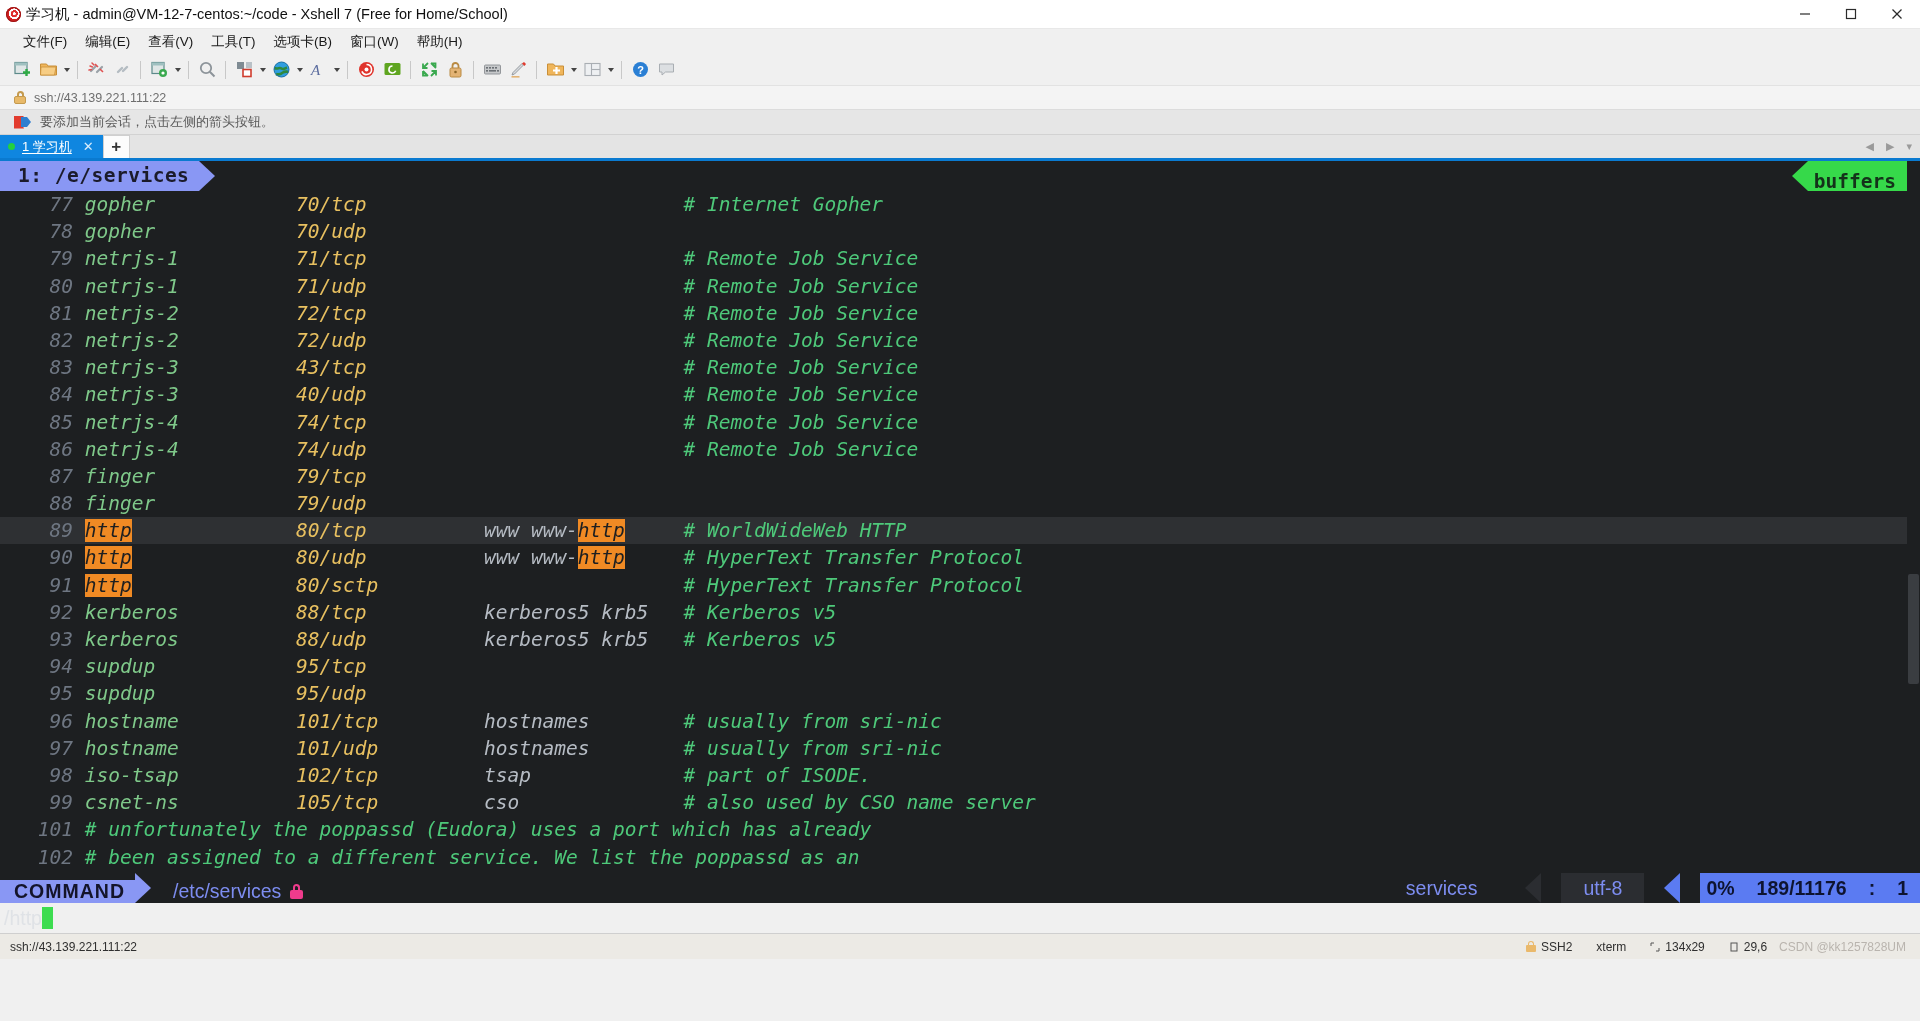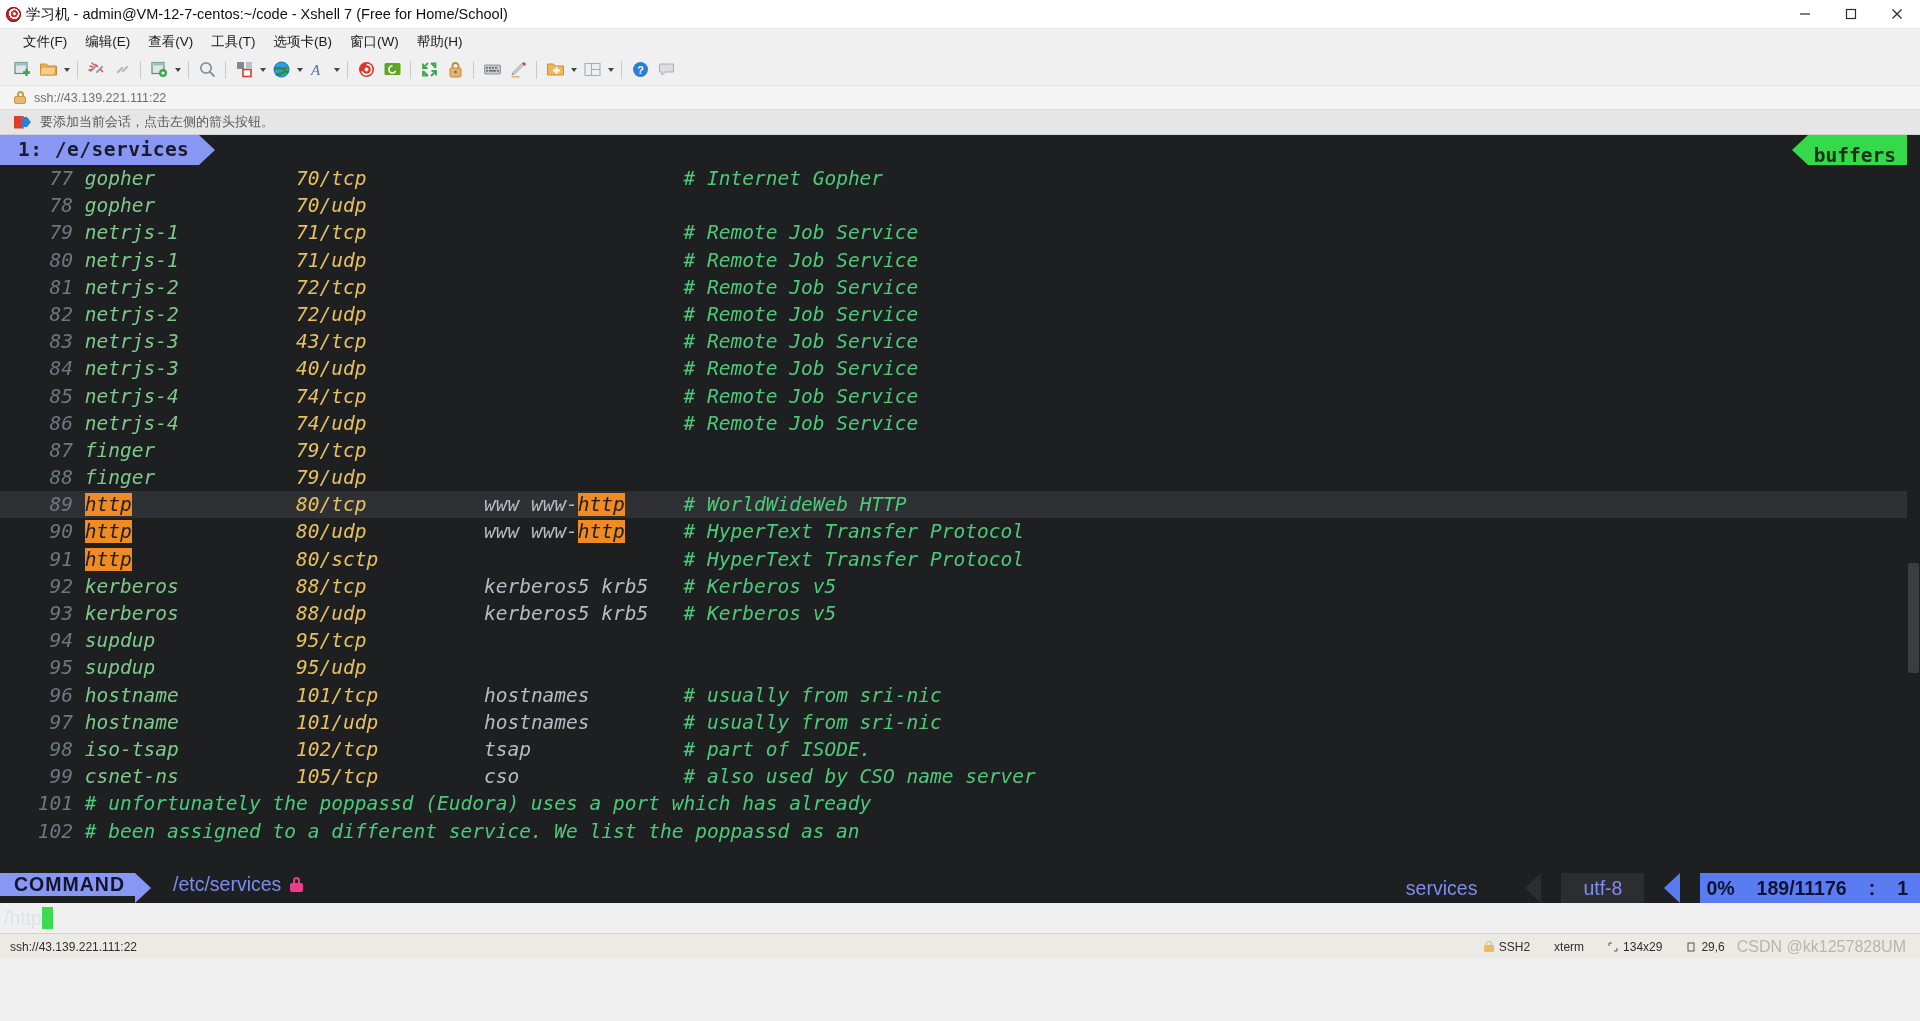--- a/index.html
+++ b/index.html
@@ -111,21 +111,21 @@
   .crow { height: 27.2px; white-space: pre; display:block;font-style:italic; }
   .crow.cur { background: #2e3033; }
   .lnum { color: #6e7682; display:inline-block; width: 73px; text-align: right; }
   .svc  { color: #7fc98a; }
   .port { color: #e8c060; }
   .alias{ color: #b6bcc4; }
   .cmt  { color: #4ec97a; }
   .hl   { background: #f08a24; color: #1d1f21; }
 
   
-  .statusline { height: 30px; display: flex; align-items: flex-start; background: #1d1f21; font-size: 19.5px; position: relative; }
+  .statusline { height: 30px; display: flex; align-items: flex-end; background: #1d1f21; font-size: 19.5px; position: relative; }
   .sl-mode { background: #8997f4; color: #14142a; display:flex; align-items:center; padding: 0 10px 0 14px; font-weight: 700; letter-spacing: 1px; }
   .sl-mode-arrow { width:0;height:0;border-top:15px solid transparent;border-bottom:15px solid transparent;border-left:16px solid #8997f4; }
   .sl-file { display: flex; align-items: center; gap: 9px; padding-left: 22px; color: #7d8df0; }
   .sl-lock { width: 13px; height: 15px; position: relative; }
   .sl-lock .b { position:absolute; bottom:0; left:0; width:13px; height:9px; background:#ef3b8c; border-radius:2px; }
   .sl-lock .s { position:absolute; top:0; left:3px; width:7px; height:7px; border:2.5px solid #ef3b8c; border-bottom:none; border-radius:5px 5px 0 0; }
   .sl-right { position: absolute; right: 0; top: 0; height: 30px; display: flex; align-items: stretch; gap: 20px; }
   .sl-ft { display:flex; align-items:center; padding: 0 28px 0 10px; color:#7d8df0; }
   .sl-sepl { width:0;height:0;border-top:15px solid transparent;border-bottom:15px solid transparent;border-right:16px solid #2b2d31; }
   .sl-enc { background:#2b2d31; color:#7d8df0; display:flex; align-items:center; padding: 0 22px; }
@@ -143,21 +143,21 @@
   .xstatus {
     height: 26px; background: #eceae5; display:flex; align-items:center; flex: 0 0 26px;
     font-size: 12px; color: #2f2f2f; padding: 0 10px; border-top: 1px solid #cfcfcf;
   }
   .xs-left { display:flex; align-items:center; gap:6px; }
   .xs-spacer { flex:1; }
   .xs-item { display:flex; align-items:center; gap:5px; padding: 0 12px; white-space:nowrap; }
   .xs-lock { width:10px; height:11px; position:relative; }
   .xs-lock .b { position:absolute; bottom:0; left:0; width:10px; height:7px; background:#eab96b; border-radius:1px; }
   .xs-lock .s { position:absolute; top:0; left:2px; width:6px; height:5px; border:1.6px solid #eab96b; border-bottom:none; border-radius:3px 3px 0 0; }
-  .wm { color:#b9b4ae; font-size:16px; padding-right:4px; }
+  .wm { color:#b9b4ae; font-size:12px; padding-right:4px; }
 </style>
 </head>
 <body>
 
 <div class="app">
 
   <div class="titlebar">
     <div class="tb-icon">
       <div class="snail"></div>
     </div>
@@ -363,20 +363,33 @@
   </div>
 
   <div class="noticebar">
     <div class="flagicon">
         <div class="red"></div>
         <div class="blue"></div>
       </div>
     <div class="notice-text">要添加当前会话，点击左侧的箭头按钮。</div>
   </div>
 
+  <div class="tabstrip">
+    <div class="xtab">
+      <div class="dot"></div>
+      <div class="label">1 学习机</div>
+      <div class="x">✕</div>
+    </div>
+    <div class="newtab">+</div>
+    <div class="tab-rest">
+      <span class="tab-arrow">◀</span>
+      <span class="tab-arrow">▶</span>
+      <span class="tab-arrow">▾</span>
+    </div>
+  </div>
 
   <div class="terminal">
 
     <div class="vimtabline">
       <div class="vt-left">
         <div class="vt-chip">1: /e/services</div>
         <div class="vt-chip-arrow"></div>
       </div>
       <div class="vt-right">
         <div class="vt-chip-arrow-l"></div>

